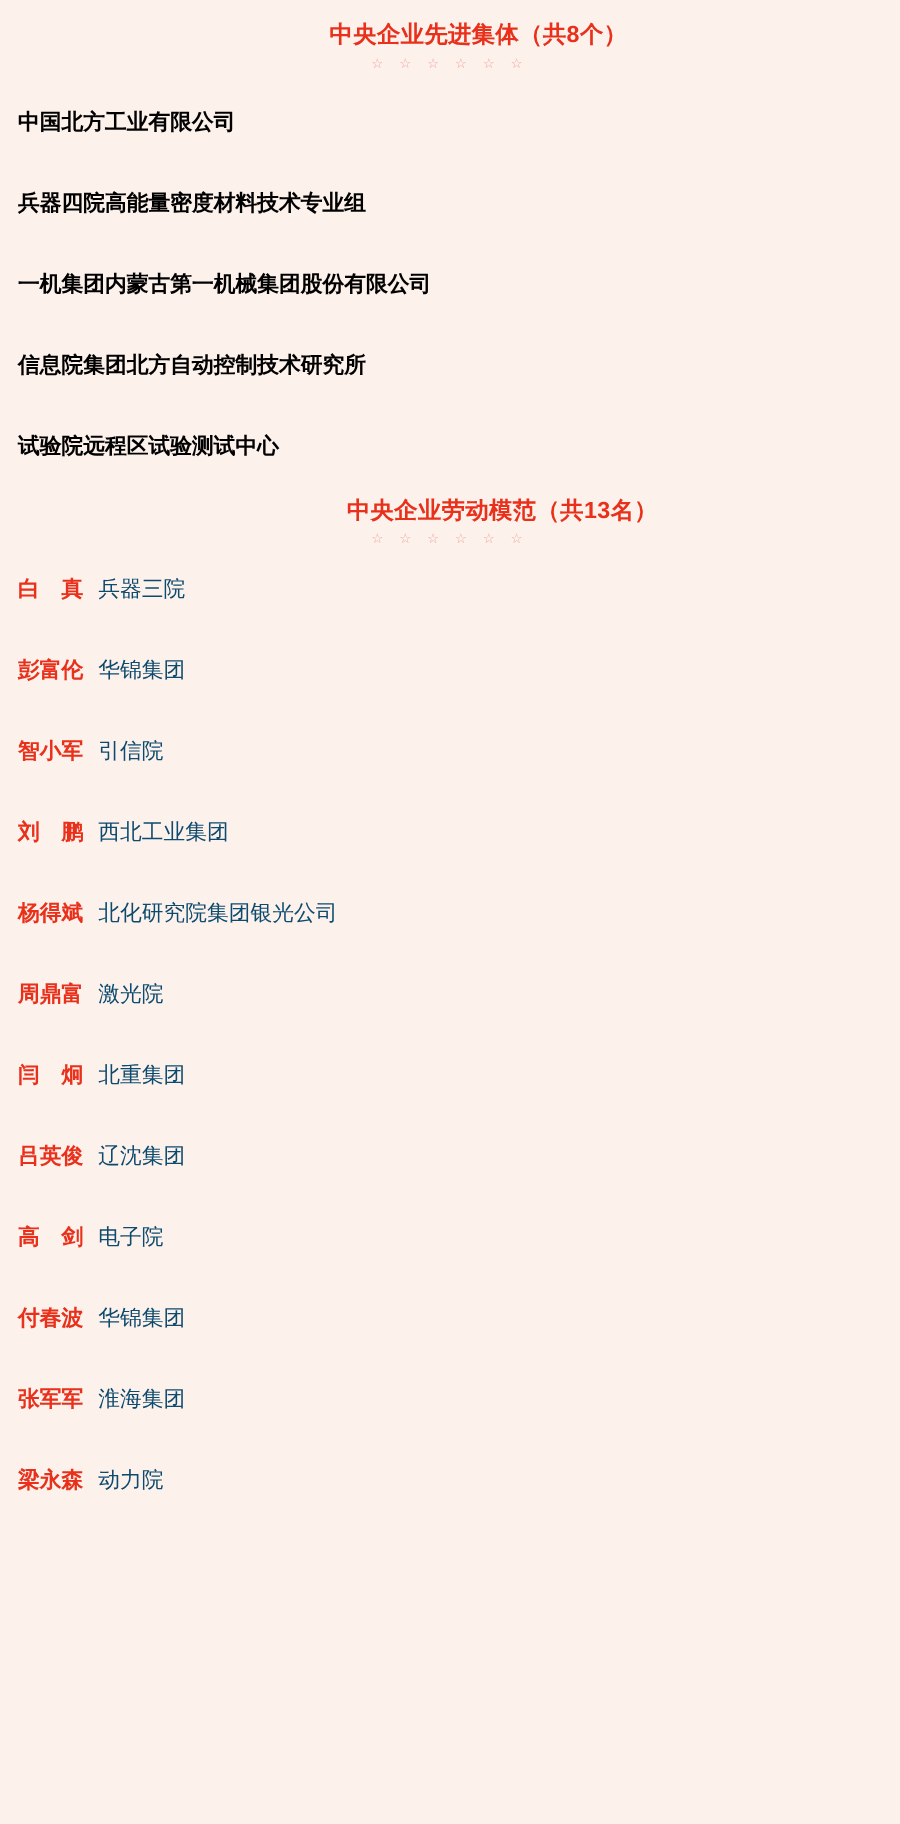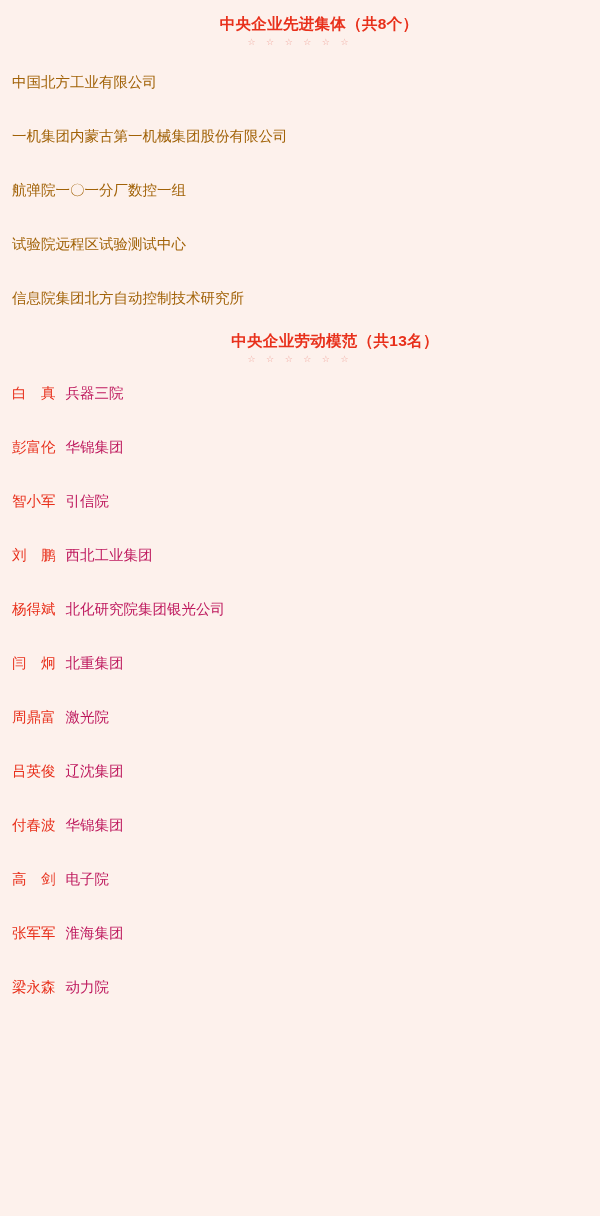--- a/index.html
+++ b/index.html
@@ -54,31 +54,32 @@
   }
   .row {
     padding: 0 12px;
     height: 54px;
     display: flex;
     align-items: center;
     font-size: 14.5px;
     line-height: 22px;
   }
   .row-plain {
-    color: #a16207;
+    color: #000000;
+    font-weight: bold;
   }
   .person-name {
     color: #e8301b;
-    font-weight: normal;
+    font-weight: bold;
     font-size: 14.5px;
     white-space: pre;
     margin-right: 10px;
   }
   .person-unit {
-    color: #be185d;
+    color: #0c4a6e;
     font-size: 14.5px;
   }
   .group-title-row {
     padding-top: 6px;
     margin-left: 32px;
   }
   .collective-first {
     margin-top: 6px;
   }
 </style>
@@ -90,30 +91,30 @@
   <div class="section">
     <div class="section-head">
       <span class="section-title">中央企业先进集体（共8个）</span>
     </div>
     <div class="stars">☆ ☆ ☆ ☆ ☆ ☆</div>
     <ul class="list">
       <li class="row row-plain collective-first">
         <span>中国北方工业有限公司</span>
       </li>
       <li class="row row-plain">
+        <span>兵器四院高能量密度材料技术专业组</span>
+      </li>
+      <li class="row row-plain">
         <span>一机集团内蒙古第一机械集团股份有限公司</span>
       </li>
       <li class="row row-plain">
-        <span>航弹院一〇一分厂数控一组</span>
+        <span>信息院集团北方自动控制技术研究所</span>
       </li>
       <li class="row row-plain">
         <span>试验院远程区试验测试中心</span>
-      </li>
-      <li class="row row-plain">
-        <span>信息院集团北方自动控制技术研究所</span>
       </li>
     </ul>
   </div>
 
   <div class="section">
     <div class="section-head group-title-row">
       <span class="section-title">中央企业劳动模范（共13名）</span>
     </div>
     <div class="stars">☆ ☆ ☆ ☆ ☆ ☆</div>
     <ul class="list">
@@ -131,38 +132,38 @@
       </li>
       <li class="row">
         <span class="person-name">刘　鹏</span>
         <span class="person-unit">西北工业集团</span>
       </li>
       <li class="row">
         <span class="person-name">杨得斌</span>
         <span class="person-unit">北化研究院集团银光公司</span>
       </li>
       <li class="row">
+        <span class="person-name">周鼎富</span>
+        <span class="person-unit">激光院</span>
+      </li>
+      <li class="row">
         <span class="person-name">闫　炯</span>
         <span class="person-unit">北重集团</span>
-      </li>
-      <li class="row">
-        <span class="person-name">周鼎富</span>
-        <span class="person-unit">激光院</span>
       </li>
       <li class="row">
         <span class="person-name">吕英俊</span>
         <span class="person-unit">辽沈集团</span>
       </li>
       <li class="row">
+        <span class="person-name">高　剑</span>
+        <span class="person-unit">电子院</span>
+      </li>
+      <li class="row">
         <span class="person-name">付春波</span>
         <span class="person-unit">华锦集团</span>
-      </li>
-      <li class="row">
-        <span class="person-name">高　剑</span>
-        <span class="person-unit">电子院</span>
       </li>
       <li class="row">
         <span class="person-name">张军军</span>
         <span class="person-unit">淮海集团</span>
       </li>
       <li class="row">
         <span class="person-name">梁永森</span>
         <span class="person-unit">动力院</span>
       </li>
     </ul>

